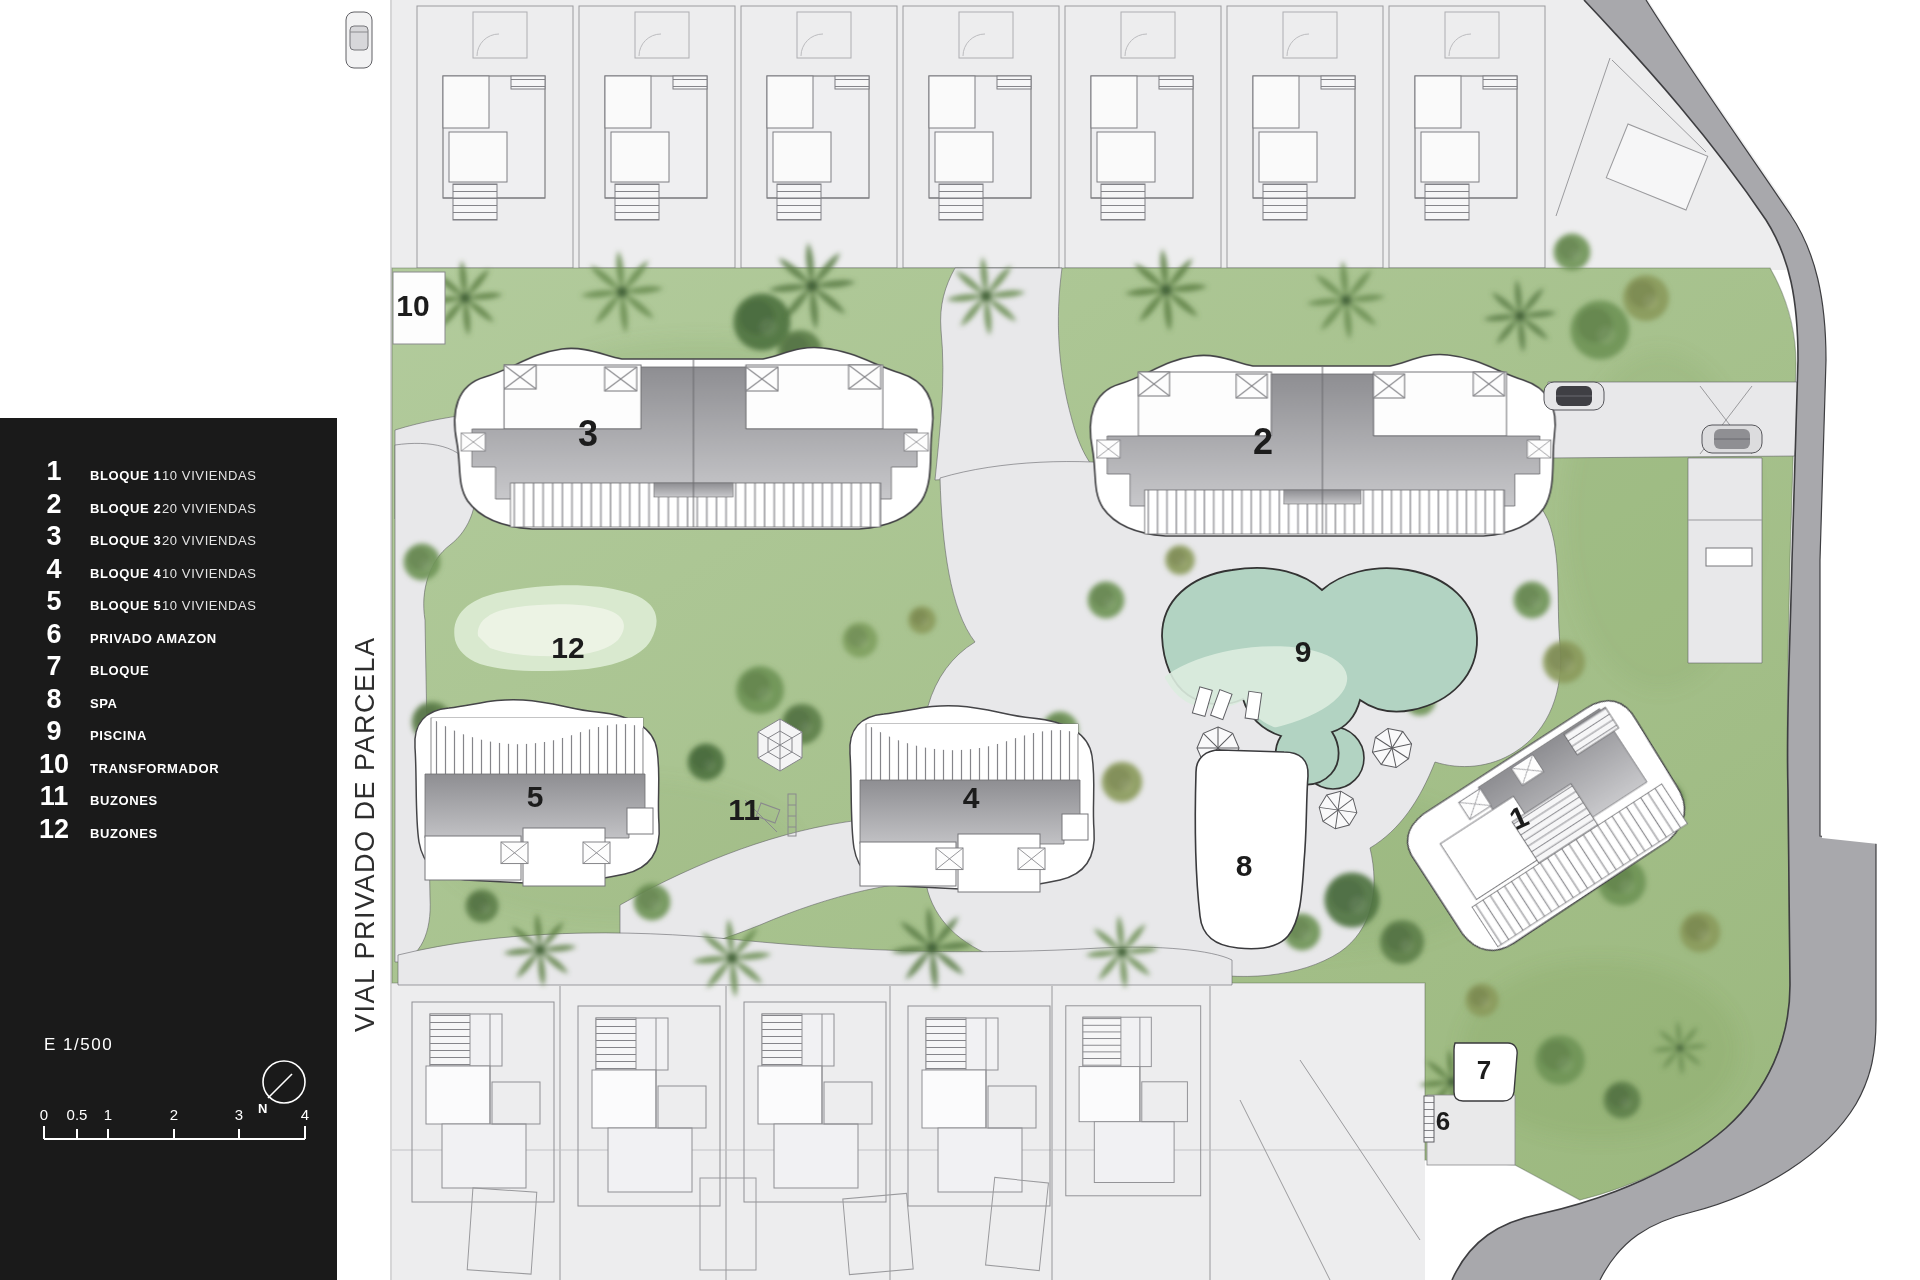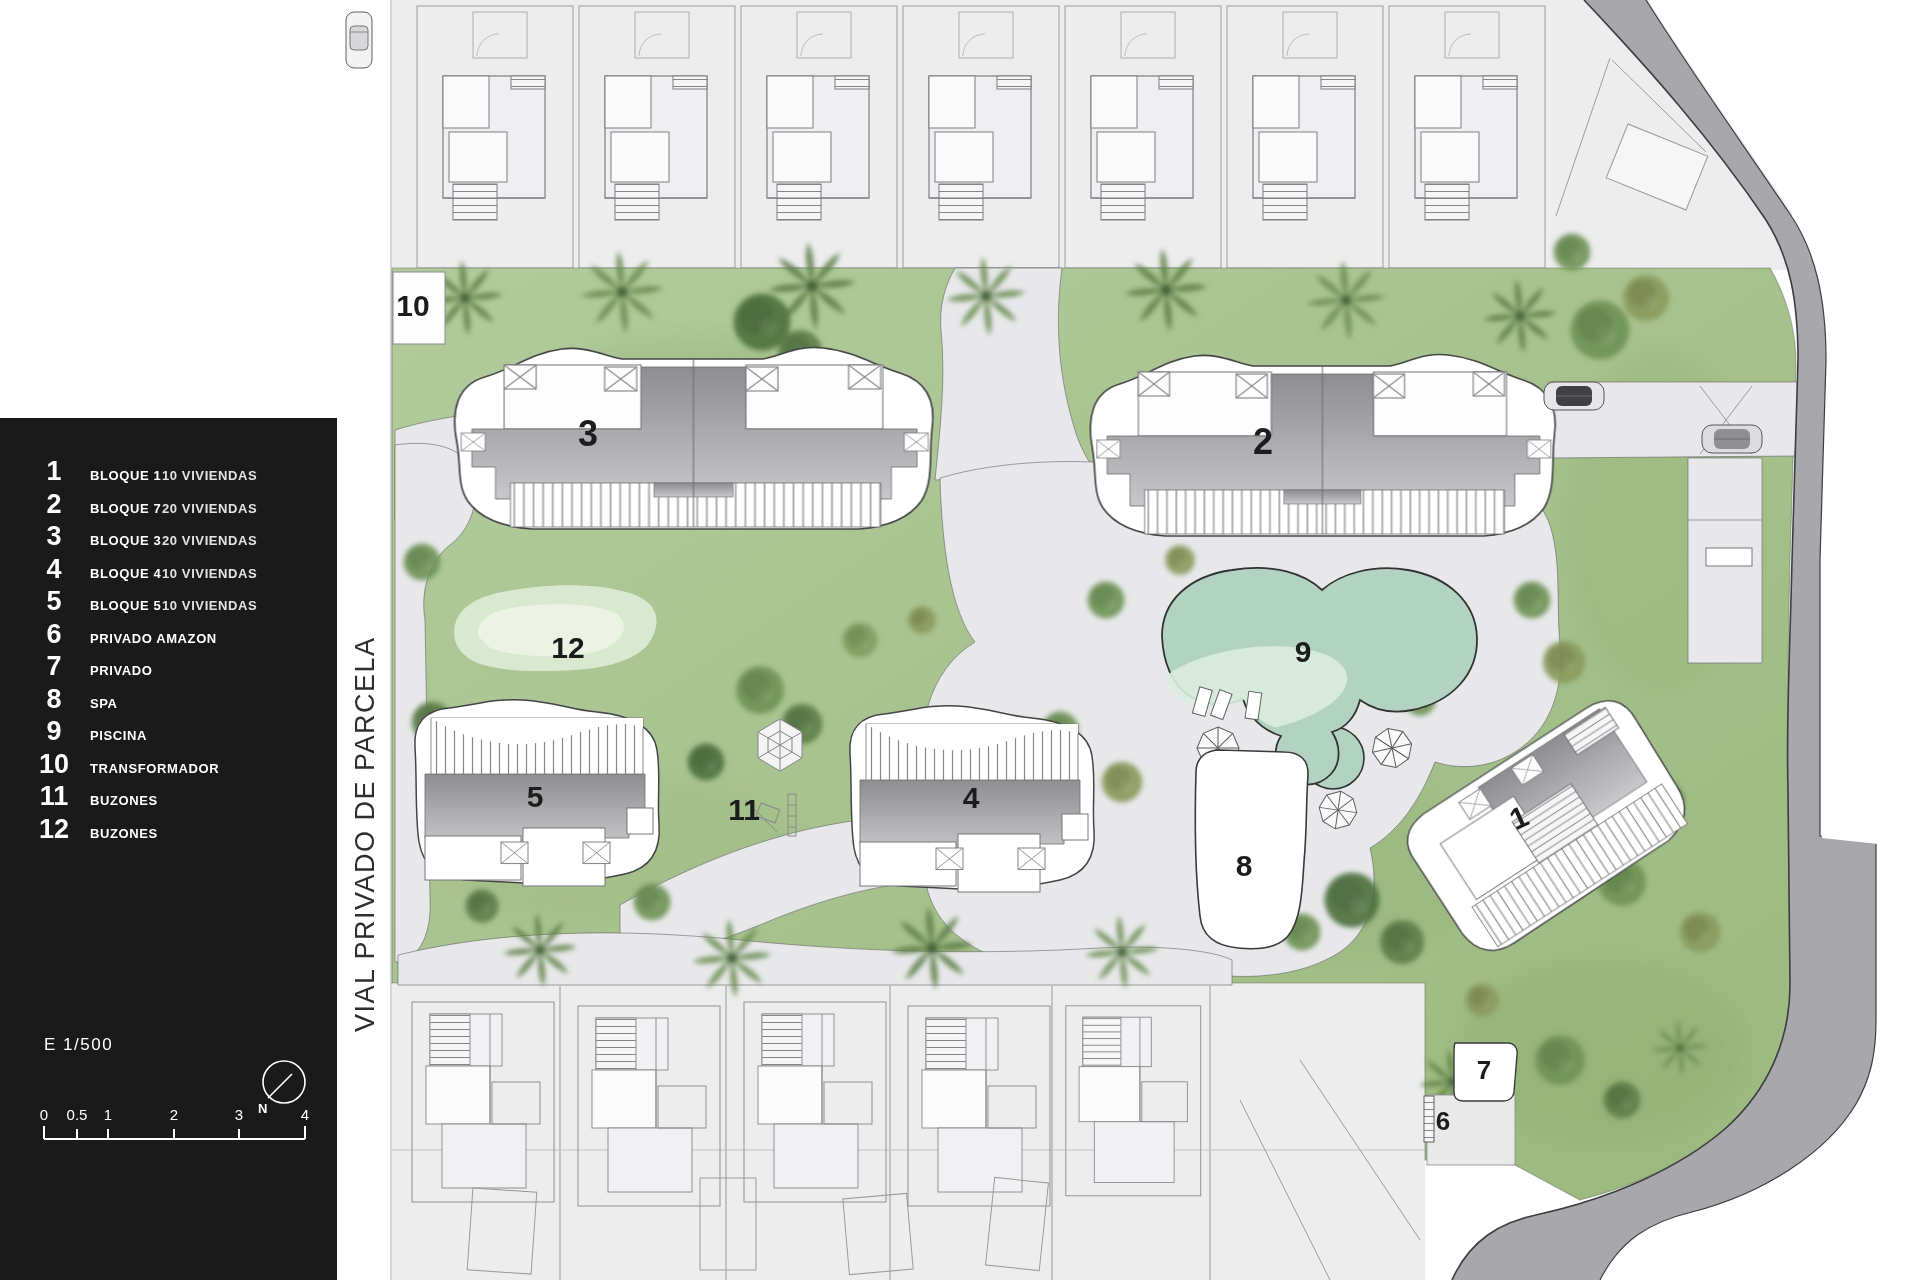--- a/index.html
+++ b/index.html
@@ -5,21 +5,21 @@
   html,body{margin:0;padding:0;background:#fff;}
   .stage{position:relative;width:1920px;height:1280px;background:#ffffff;overflow:hidden;
          font-family:"Liberation Sans",sans-serif;}
   .plan-svg{position:absolute;left:0;top:0;z-index:1;}
   
   .legend{position:absolute;left:0;top:418px;width:337px;height:862px;background:#1a1a1a;z-index:3;}
   .legend-rows{position:absolute;left:30px;top:42px;right:8px;}
   .lrow{display:flex;align-items:baseline;margin-bottom:9.5px;color:#fff;}
   .lrow .num{width:48px;flex:none;text-align:center;font-size:27px;font-weight:700;line-height:22px;}
   .lrow .lbl{min-width:72px;font-size:13px;font-weight:700;letter-spacing:.6px;white-space:nowrap;padding-left:12px;}
-  .lrow .det{font-size:13px;font-weight:700;letter-spacing:.6px;opacity:.88;white-space:nowrap;text-align:right;}
+  .lrow .det{font-size:13px;font-weight:400;letter-spacing:.6px;opacity:.88;white-space:nowrap;text-align:right;}
   .scale-label{position:absolute;left:44px;top:617px;color:#fff;font-size:17px;letter-spacing:1.5px;font-weight:400;}
   .panel-svg{position:absolute;left:0;top:0;}
   
   .street{position:absolute;left:350px;top:1032px;width:292px;z-index:2;
           transform:rotate(-90deg);transform-origin:0 0;text-align:center;
           color:#2e2e2e;font-size:27px;font-weight:400;letter-spacing:1.5px;white-space:nowrap;}
   
   .marker{position:absolute;z-index:4;font-weight:700;color:#1c1c1c;transform:translate(-50%,-50%);line-height:1;}
   .m-lg{font-size:36px;}
   .m-md{font-size:30px;}
@@ -370,21 +370,21 @@
 
 <div class="legend">
   <div class="legend-rows">
     <div class="lrow">
           <span class="num">1</span>
           <span class="lbl">BLOQUE 1</span>
           <span class="det">10 VIVIENDAS</span>
         </div>
     <div class="lrow">
           <span class="num">2</span>
-          <span class="lbl">BLOQUE 7</span>
+          <span class="lbl">BLOQUE 2</span>
           <span class="det">20 VIVIENDAS</span>
         </div>
     <div class="lrow">
           <span class="num">3</span>
           <span class="lbl">BLOQUE 3</span>
           <span class="det">20 VIVIENDAS</span>
         </div>
     <div class="lrow">
           <span class="num">4</span>
           <span class="lbl">BLOQUE 4</span>
@@ -395,21 +395,21 @@
           <span class="lbl">BLOQUE 5</span>
           <span class="det">10 VIVIENDAS</span>
         </div>
     <div class="lrow">
           <span class="num">6</span>
           <span class="lbl">PRIVADO AMAZON</span>
           <span class="det"></span>
         </div>
     <div class="lrow">
           <span class="num">7</span>
-          <span class="lbl">PRIVADO</span>
+          <span class="lbl">BLOQUE</span>
           <span class="det"></span>
         </div>
     <div class="lrow">
           <span class="num">8</span>
           <span class="lbl">SPA</span>
           <span class="det"></span>
         </div>
     <div class="lrow">
           <span class="num">9</span>
           <span class="lbl">PISCINA</span>

